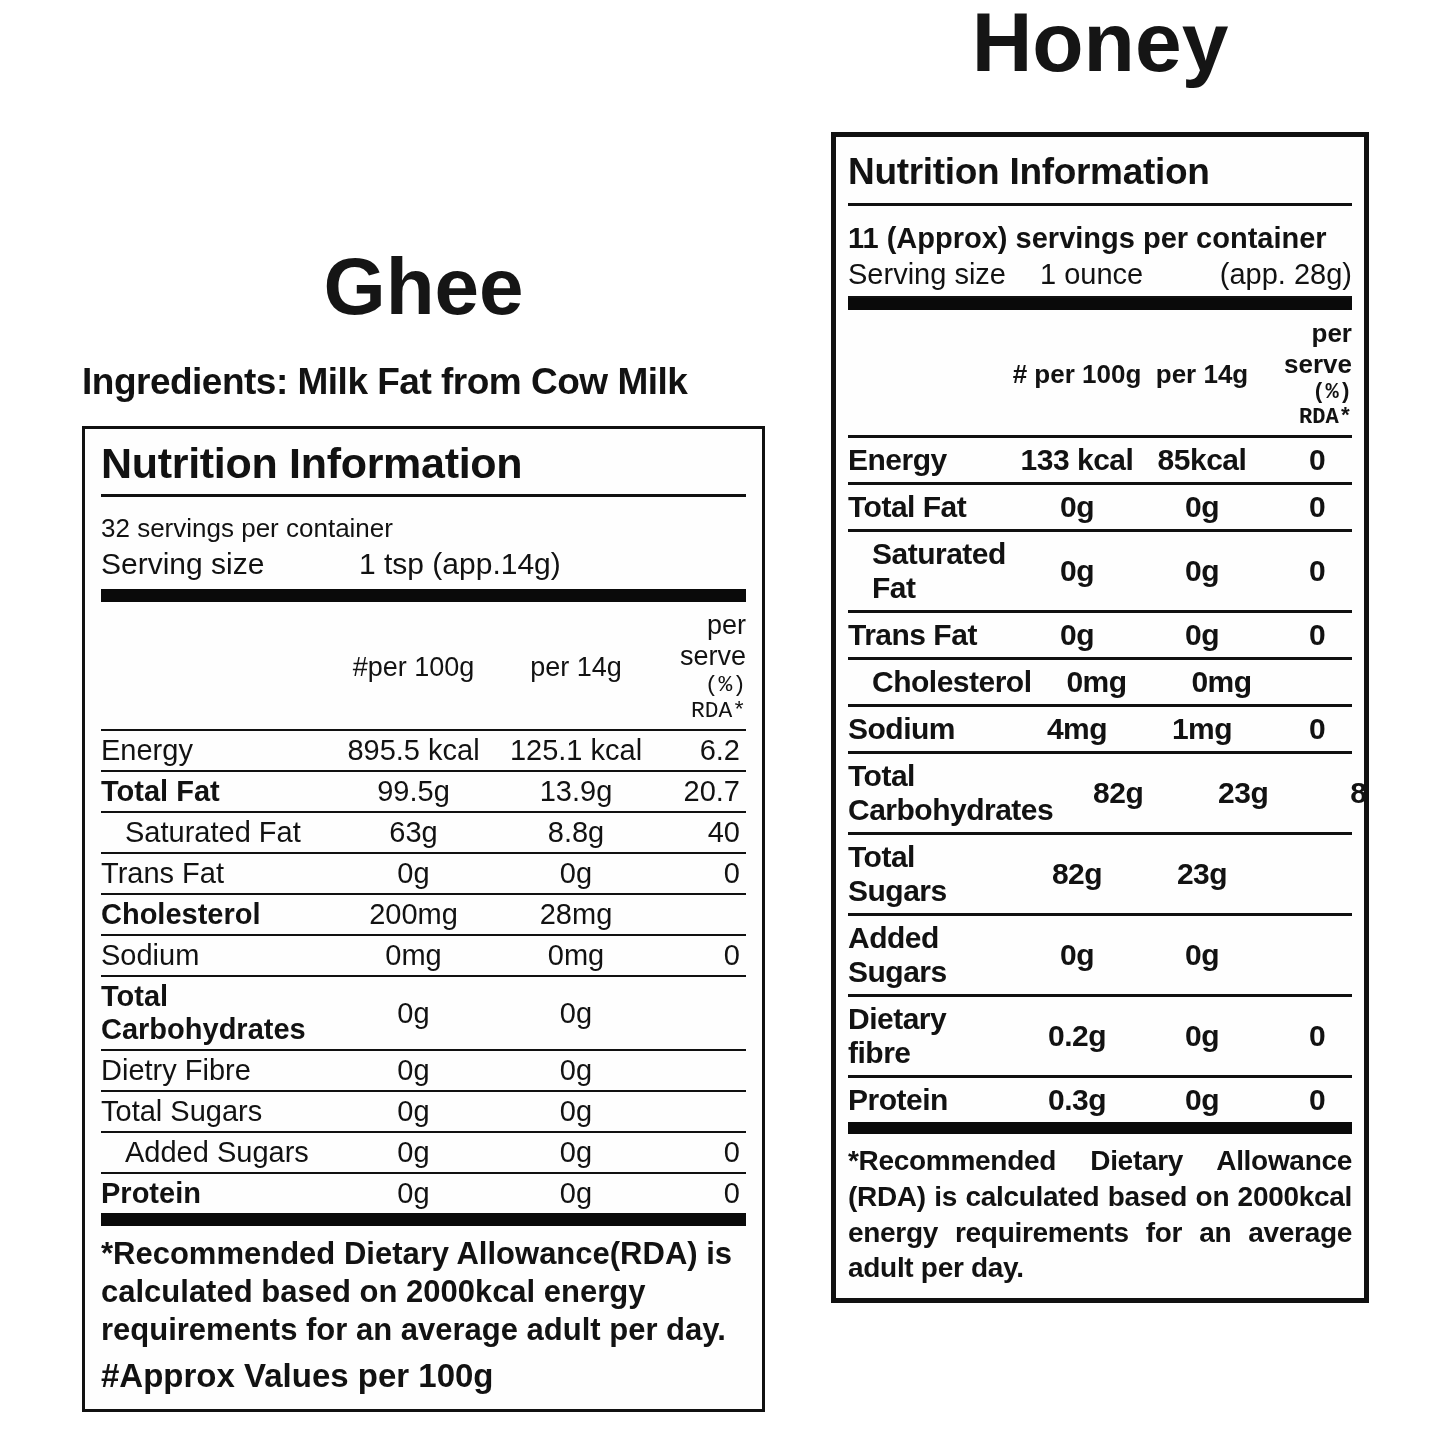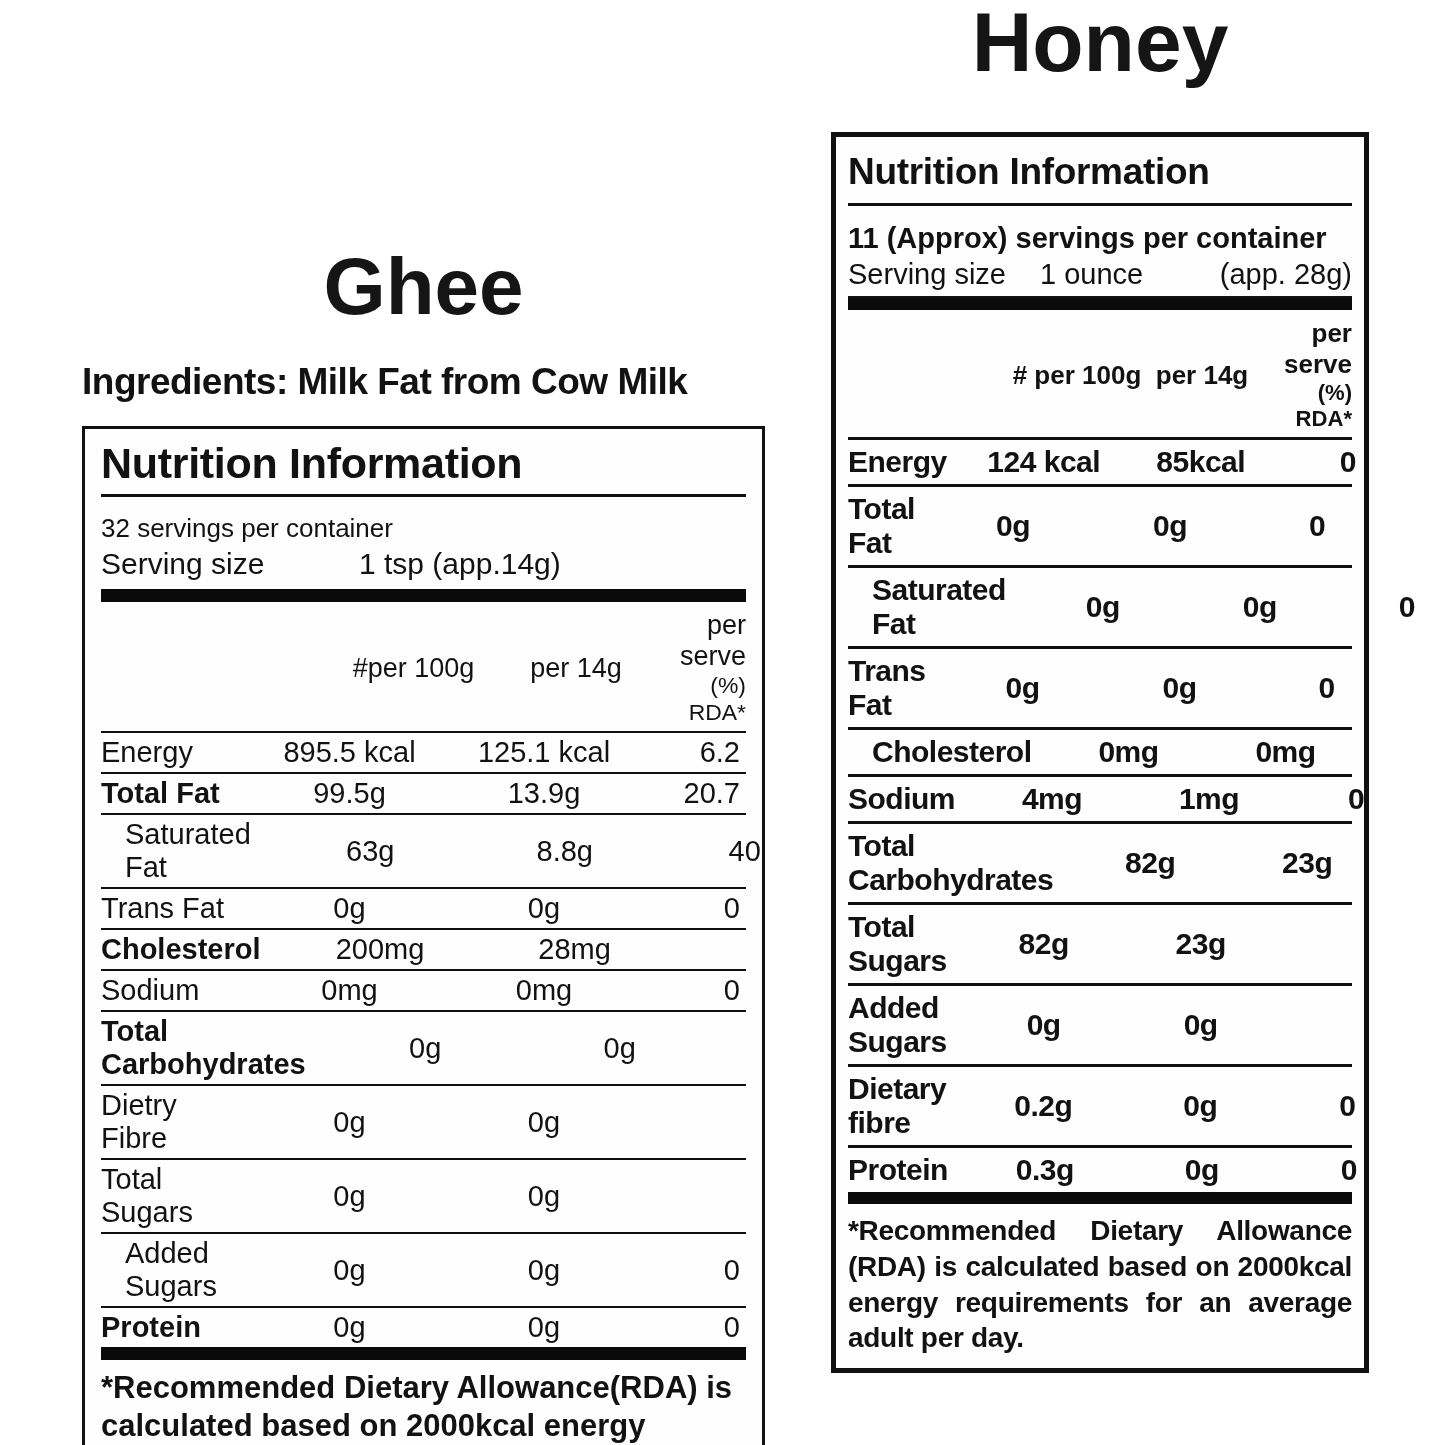--- a/index.html
+++ b/index.html
@@ -47,24 +47,24 @@
   
   .g-grid { display: grid; grid-template-columns: 1fr 175px 150px 95px; align-items: center; }
   .h-grid { display: grid; grid-template-columns: 1fr 130px 120px 90px; align-items: center; }
   .c1, .c2 { text-align: center; }
   .c3 { text-align: right; }
 
   .head-row { border-bottom: 2px solid #111; }
   .ghee-box  .head-row { font-size: 27px; padding: 8px 0 5px; }
   .honey-box .head-row { font-size: 26px; font-weight: bold; padding: 8px 0 5px; border-bottom-width: 3px; }
   .head-row .c3 span { display: block; }
-  .head-row .small { font-size: 0.85em; }
-
-  
-  .nrow { border-bottom: 2px solid #111; gap: 32px; }
+  .head-row .small { font-size: 0.85em; font-family: Liberation Mono, monospace; }
+
+  
+  .nrow { border-bottom: 2px solid #111; }
   .ghee-box  .nrow { font-size: 29px; padding: 3px 0; min-height: 35px; }
   .honey-box .nrow { font-size: 30px; font-weight: bold; padding: 5px 0; min-height: 41px; border-bottom-width: 3px; letter-spacing: -0.5px; }
   .ghee-box  .nrow.b .label { font-weight: bold; }
   .nrow.ind .label { padding-left: 24px; }
   .ghee-box  .nrow .c3 { padding-right: 6px; }
   .honey-box .nrow .c3 { text-align: center; padding-left: 20px; }
   .rows .nrow:last-child { border-bottom: none; }
 
   
   .footnote { padding-top: 9px; font-weight: bold; }
@@ -200,21 +200,21 @@
         <span class="c2">per 14g</span>
         <span class="c3">
             <span>per serve</span>
             <span class="small">(%) RDA*</span>
           </span>
       </div>
 
       <div class="rows">
           <div class="nrow h-grid b">
             <span class="label">Energy</span>
-            <span class="c1">124 kcal</span>
+            <span class="c1">133 kcal</span>
             <span class="c2">85kcal</span>
             <span class="c3">0</span>
           </div>
           <div class="nrow h-grid b">
             <span class="label">Total Fat</span>
             <span class="c1">0g</span>
             <span class="c2">0g</span>
             <span class="c3">0</span>
           </div>
           <div class="nrow h-grid b ind">

